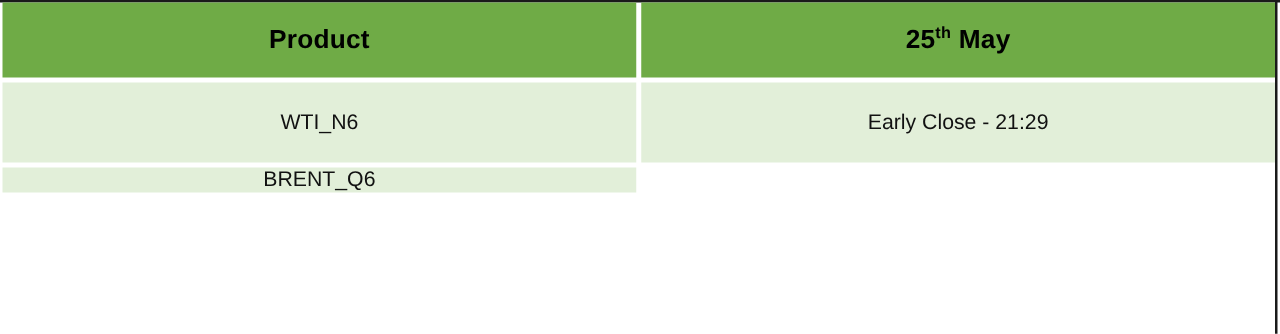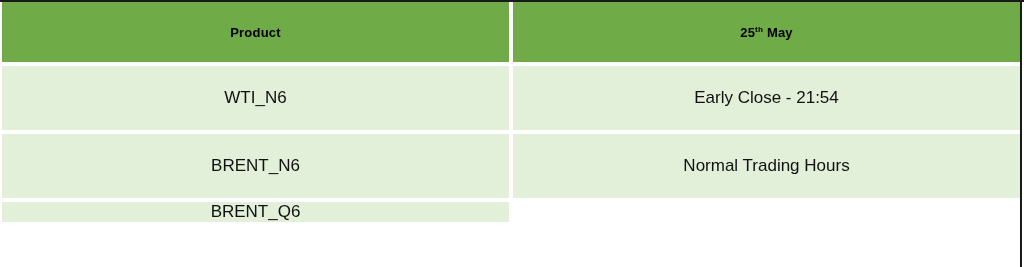--- a/index.html
+++ b/index.html
@@ -60,21 +60,21 @@
     overflow: hidden;
   }
 
   .cell.col-product { width: 507px; margin-right: 4px; }
   .cell.col-value   { flex: 1 1 auto; text-align: center; }
 
   .header-row .cell {
     background: #6FAB46;
     color: #000000;
     font-weight: bold;
-    font-size: 13px;
+    font-size: 21px;
     letter-spacing: 0.2px;
   }
 
   .data-row .cell {
     background: #E2EFD9;
     color: #111111;
     font-weight: normal;
     font-size: 17px;
   }
 
@@ -107,32 +107,24 @@
       <div class="cell col-value">
         <span class="header-label"><span>25</span><sup>th</sup><span> May</span></span>
       </div>
     </div>
 
     <div class="row data-row">
       <div class="cell col-product">
         <span class="cell-text">WTI_N6</span>
       </div>
       <div class="cell col-value">
-        <span class="cell-text">Early Close - 21:54</span>
+        <span class="cell-text">Early Close - 21:29</span>
       </div>
     </div>
 
-    <div class="row data-row">
-      <div class="cell col-product">
-        <span class="cell-text">BRENT_N6</span>
-      </div>
-      <div class="cell col-value">
-        <span class="cell-text">Normal Trading Hours</span>
-      </div>
-    </div>
 
     <div class="row data-row">
       <div class="cell col-product">
         <span class="cell-text">BRENT_Q6</span>
       </div>
     </div>
 
   </div>
 </div>
 

